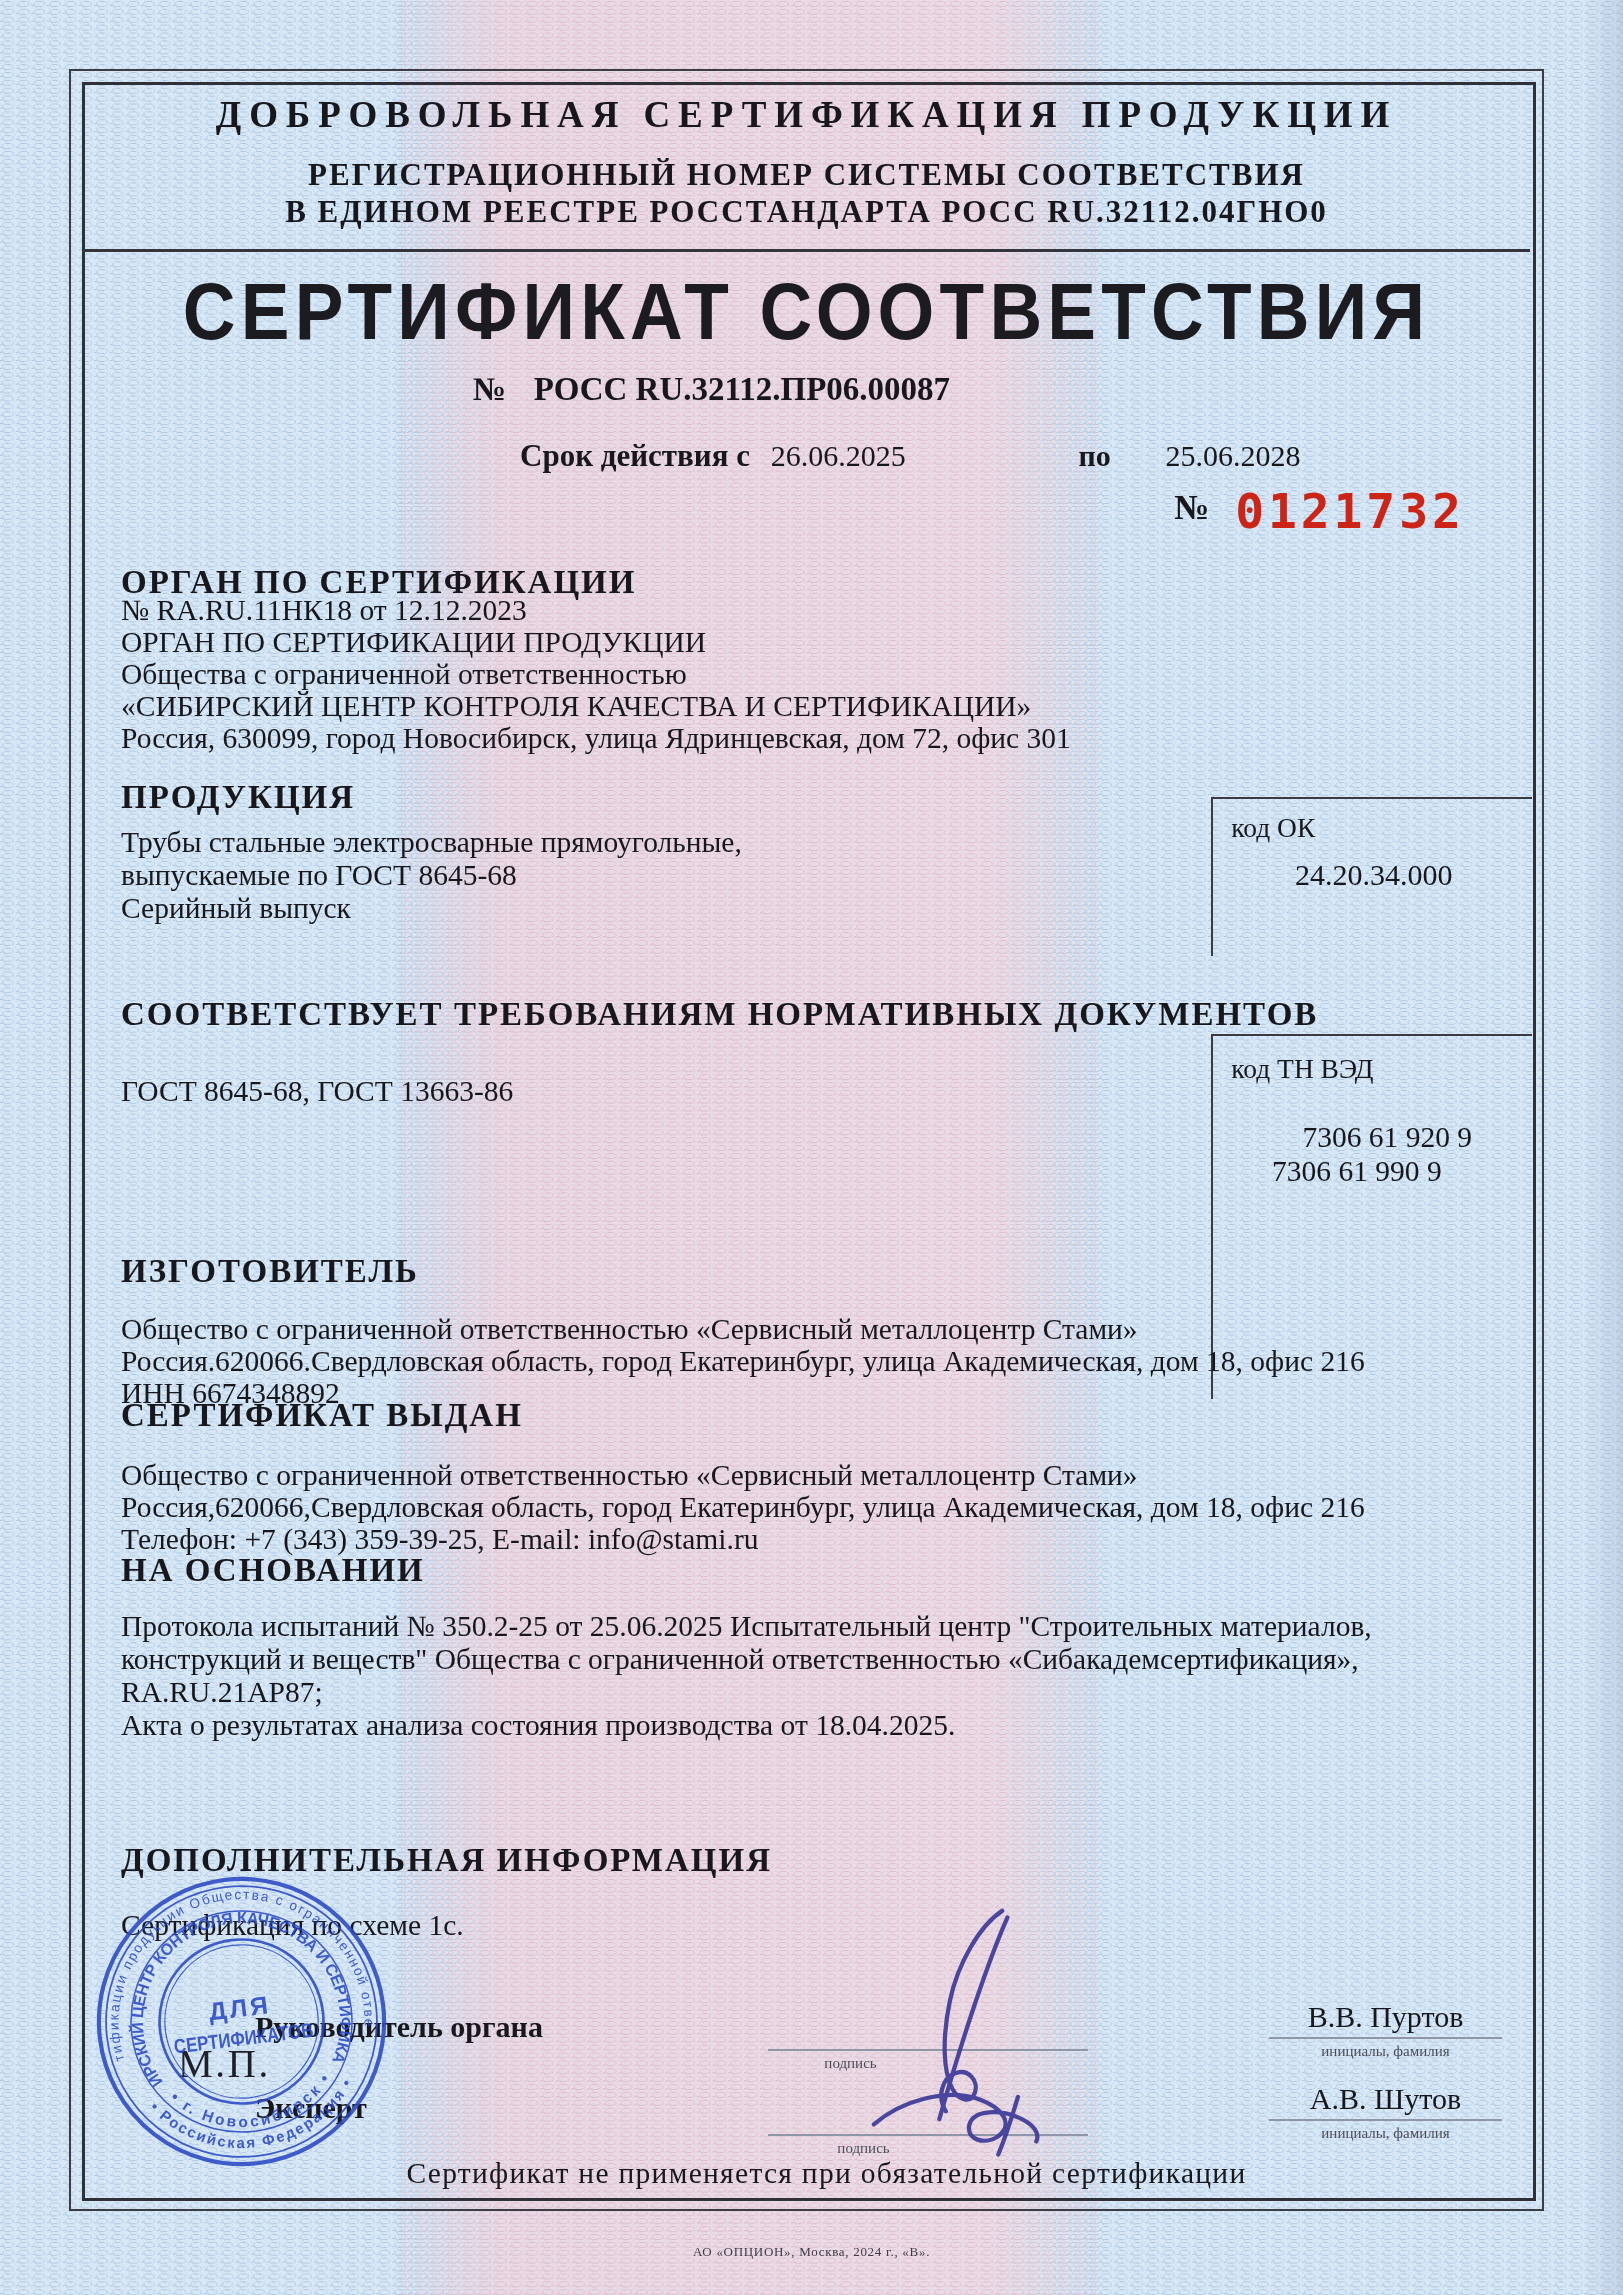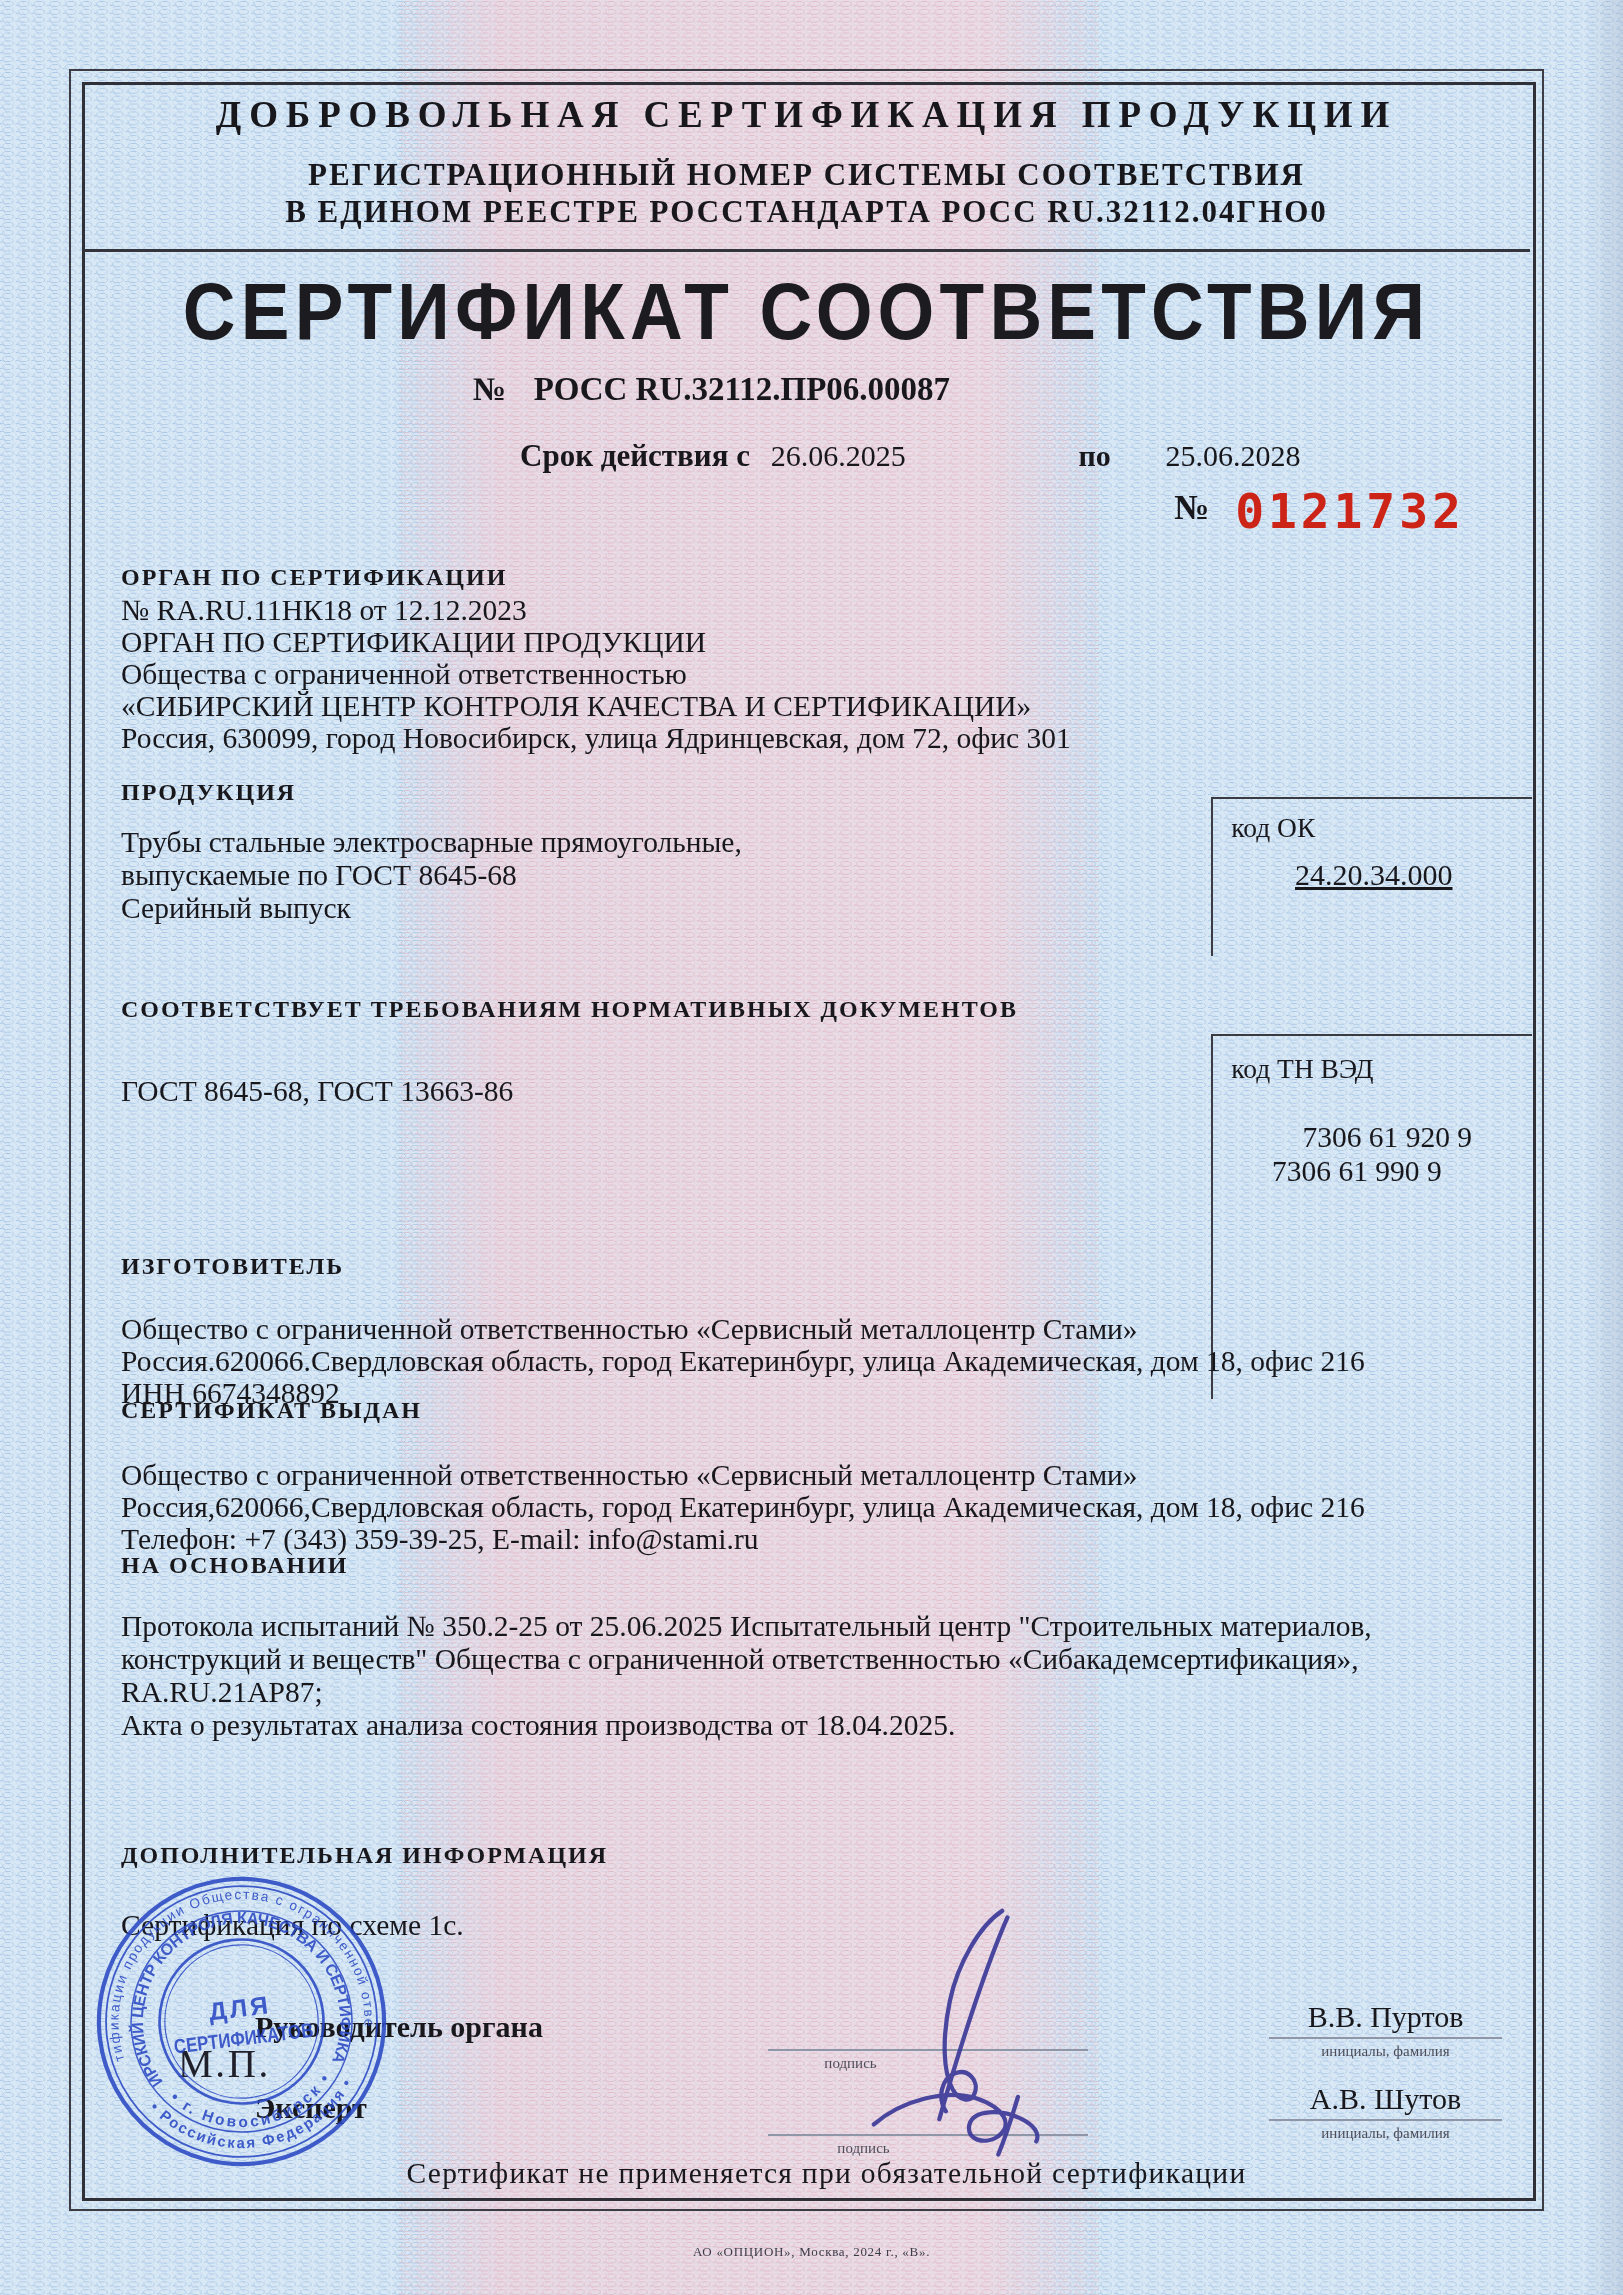--- a/index.html
+++ b/index.html
@@ -27,21 +27,21 @@
   .edge{position:absolute;right:0;top:0;width:39px;height:100%;z-index:0;
     background:linear-gradient(90deg, rgba(150,165,190,0), rgba(150,165,190,.30));}
   .content{position:absolute;inset:0;z-index:1;}
   .frame-outer{position:absolute;left:69px;top:69px;width:1471px;height:2138px;border:2px solid #3c3c44;}
   .frame-inner{position:absolute;left:82px;top:82px;width:1448px;height:2113px;border:3.3px solid #303039;}
   .hrule{position:absolute;left:83px;top:249px;width:1447px;height:2.6px;background:#34343c;}
   .abs{position:absolute;}
   .ctr{left:83px;width:1447px;text-align:center;}
   .t{font-size:29.5px;line-height:32px;}
   .b{font-weight:700;}
-  .sec{font-weight:700;font-size:24px;letter-spacing:2px;}
+  .sec{font-weight:700;font-size:33px;letter-spacing:2px;}
   .syshead{font-weight:700;font-size:37px;letter-spacing:7.9px;}
   .reg{font-weight:700;font-size:31px;letter-spacing:2px;}
   .doctitle{
     font-family:"Liberation Sans", sans-serif;font-weight:700;font-size:73px;letter-spacing:5.2px;
     transform:scaleY(1.08);transform-origin:center top;color:#1b1b20;white-space:nowrap;
   }
   .certno{font-weight:700;font-size:33px;}
   .serial{font-family:"DejaVu Sans Mono", monospace;font-weight:700;font-size:48px;letter-spacing:3.9px;}
   .codebox-ok{position:absolute;left:1211px;top:797px;width:319px;height:157px;
     border-top:2px solid #3a3a42;border-left:2px solid #3a3a42;}
@@ -101,21 +101,21 @@
     </div>
 
     <div class="abs sec" style="left:121px;top:779px;">ПРОДУКЦИЯ</div>
     <div class="abs t" style="left:121px;top:826px;width:1047px;line-height:33px;">
       <div>Трубы стальные электросварные прямоугольные,</div>
       <div>выпускаемые по  ГОСТ 8645-68</div>
       <div>Серийный выпуск</div>
     </div>
     <div class="codebox-ok">
       <div class="abs codelabel" style="left:18.3px;top:13px;">код ОК</div>
-      <div class="abs t" style="left:82px;top:60px;font-size:30px;text-decoration:underline;">24.20.34.000</div>
+      <div class="abs t" style="left:82px;top:60px;font-size:30px;">24.20.34.000</div>
     </div>
 
     <div class="abs sec" style="left:121px;top:996px;">СООТВЕТСТВУЕТ ТРЕБОВАНИЯМ НОРМАТИВНЫХ ДОКУМЕНТОВ</div>
     <div class="abs t" style="left:121px;top:1075px;">ГОСТ 8645-68, ГОСТ 13663-86</div>
     <div class="codebox-tnved">
       <div class="abs codelabel" style="left:18.3px;top:17px;">код ТН ВЭД</div>
       <div class="abs t" style="left:59px;top:85px;width:200px;text-align:right;">7306 61 920 9</div>
       <div class="abs t" style="left:59px;top:119px;width:200px;text-align:left;">7306 61 990 9</div>
     </div>
 

